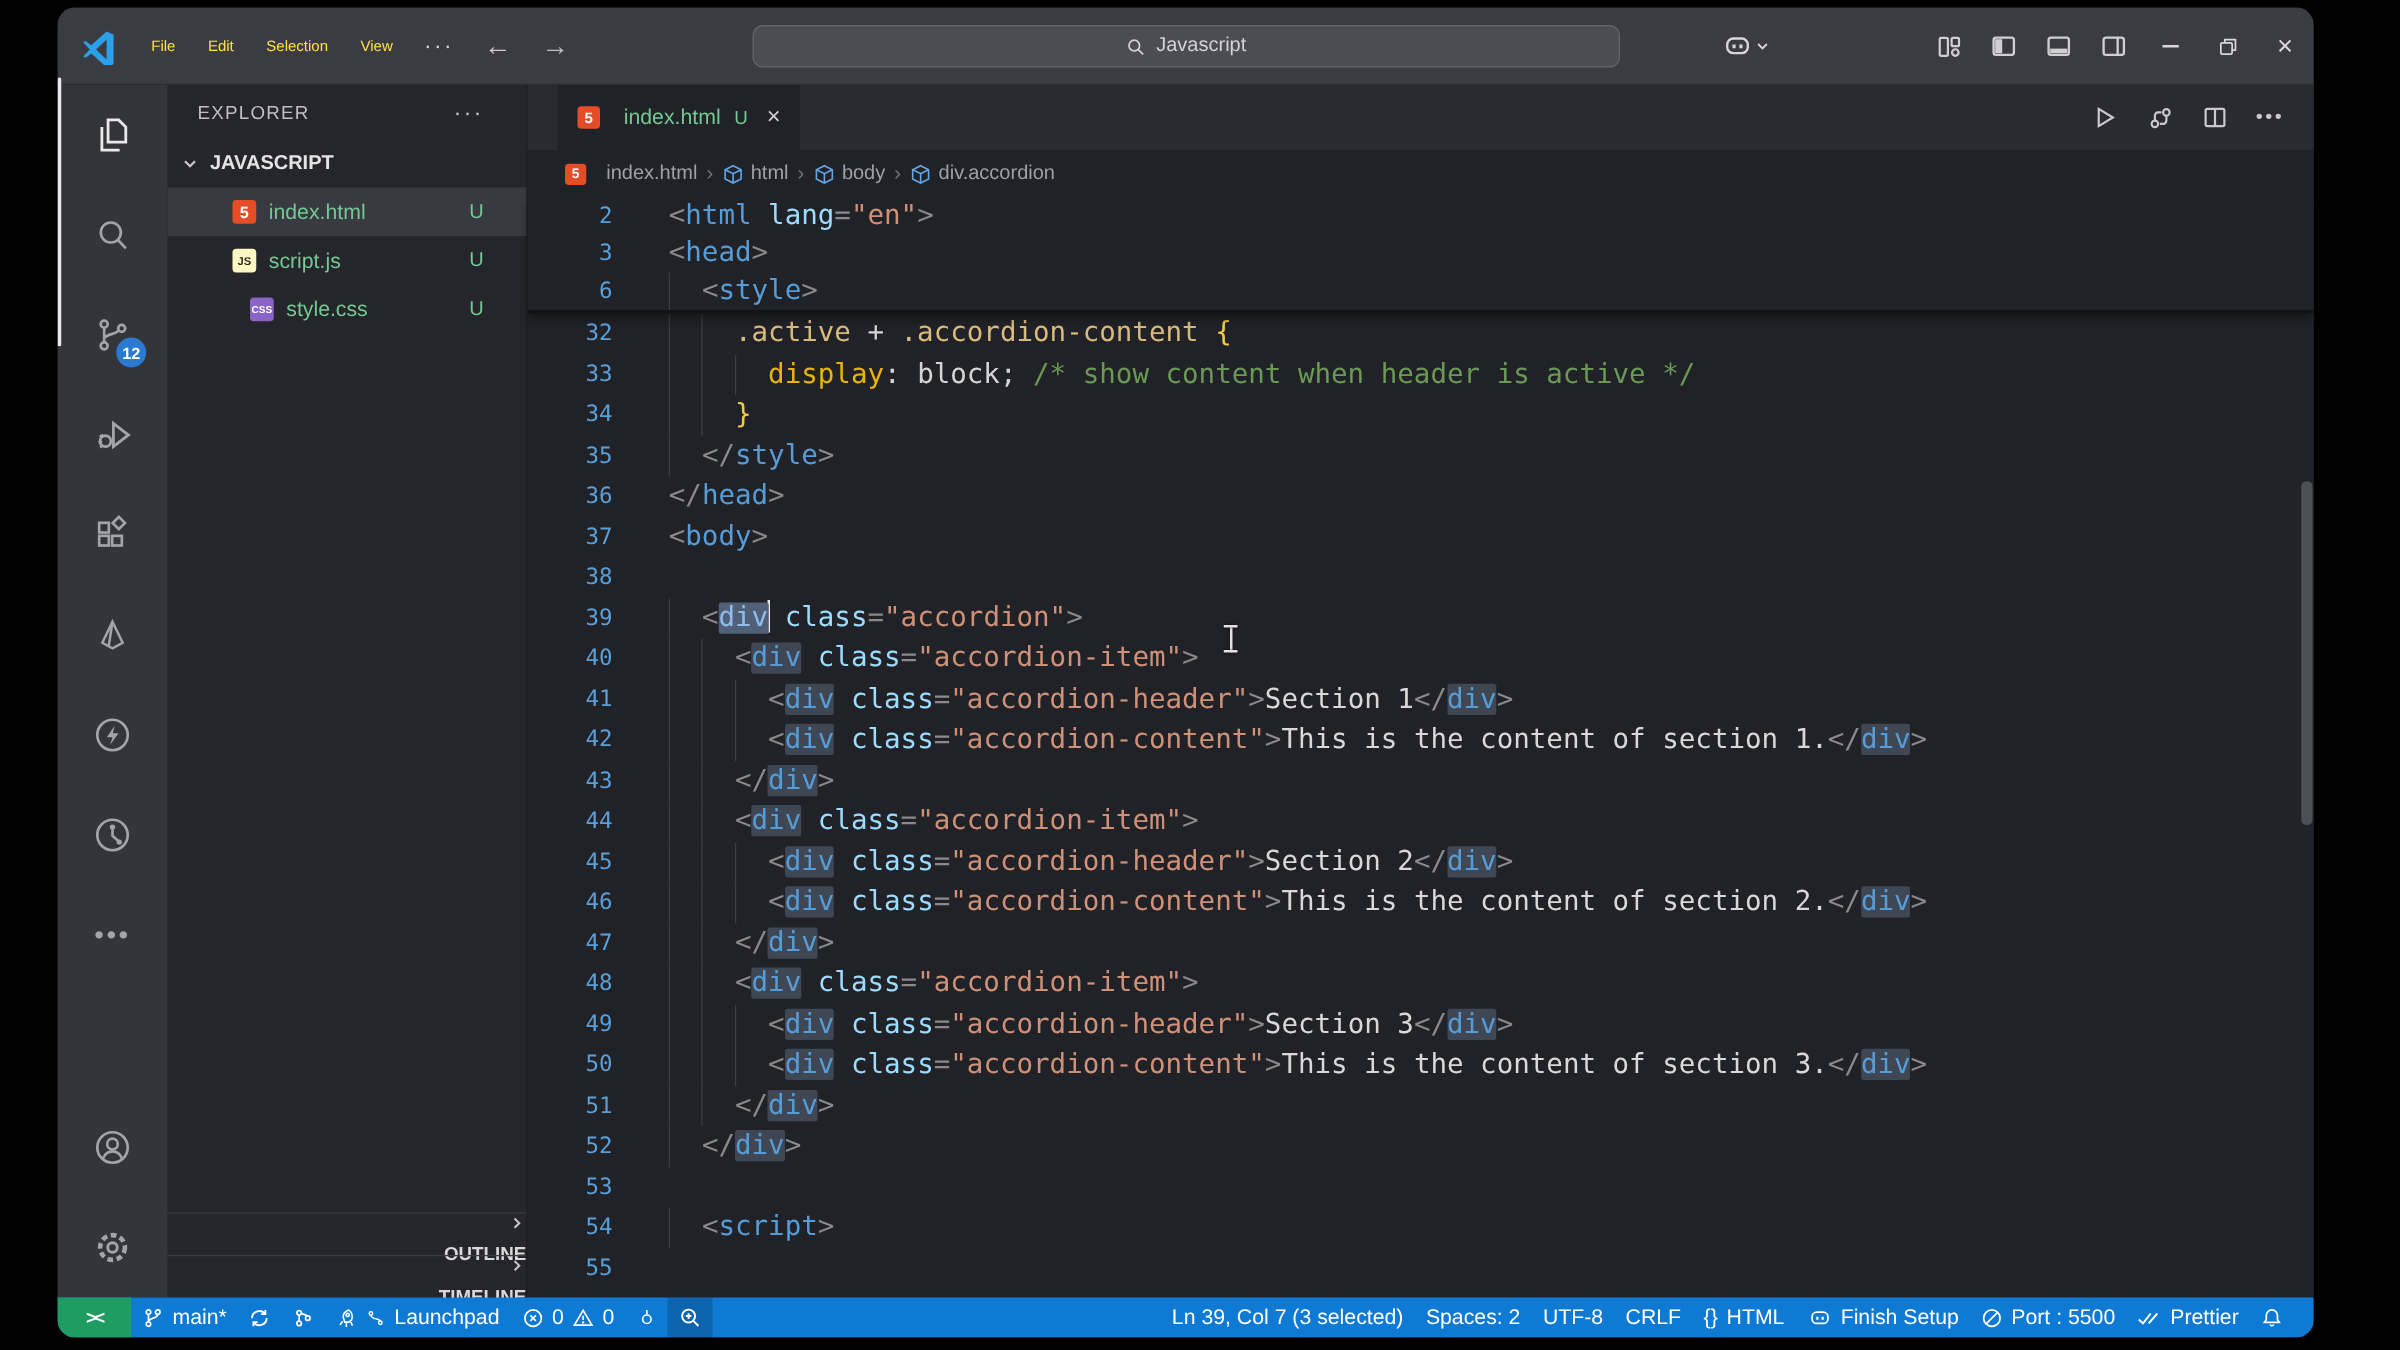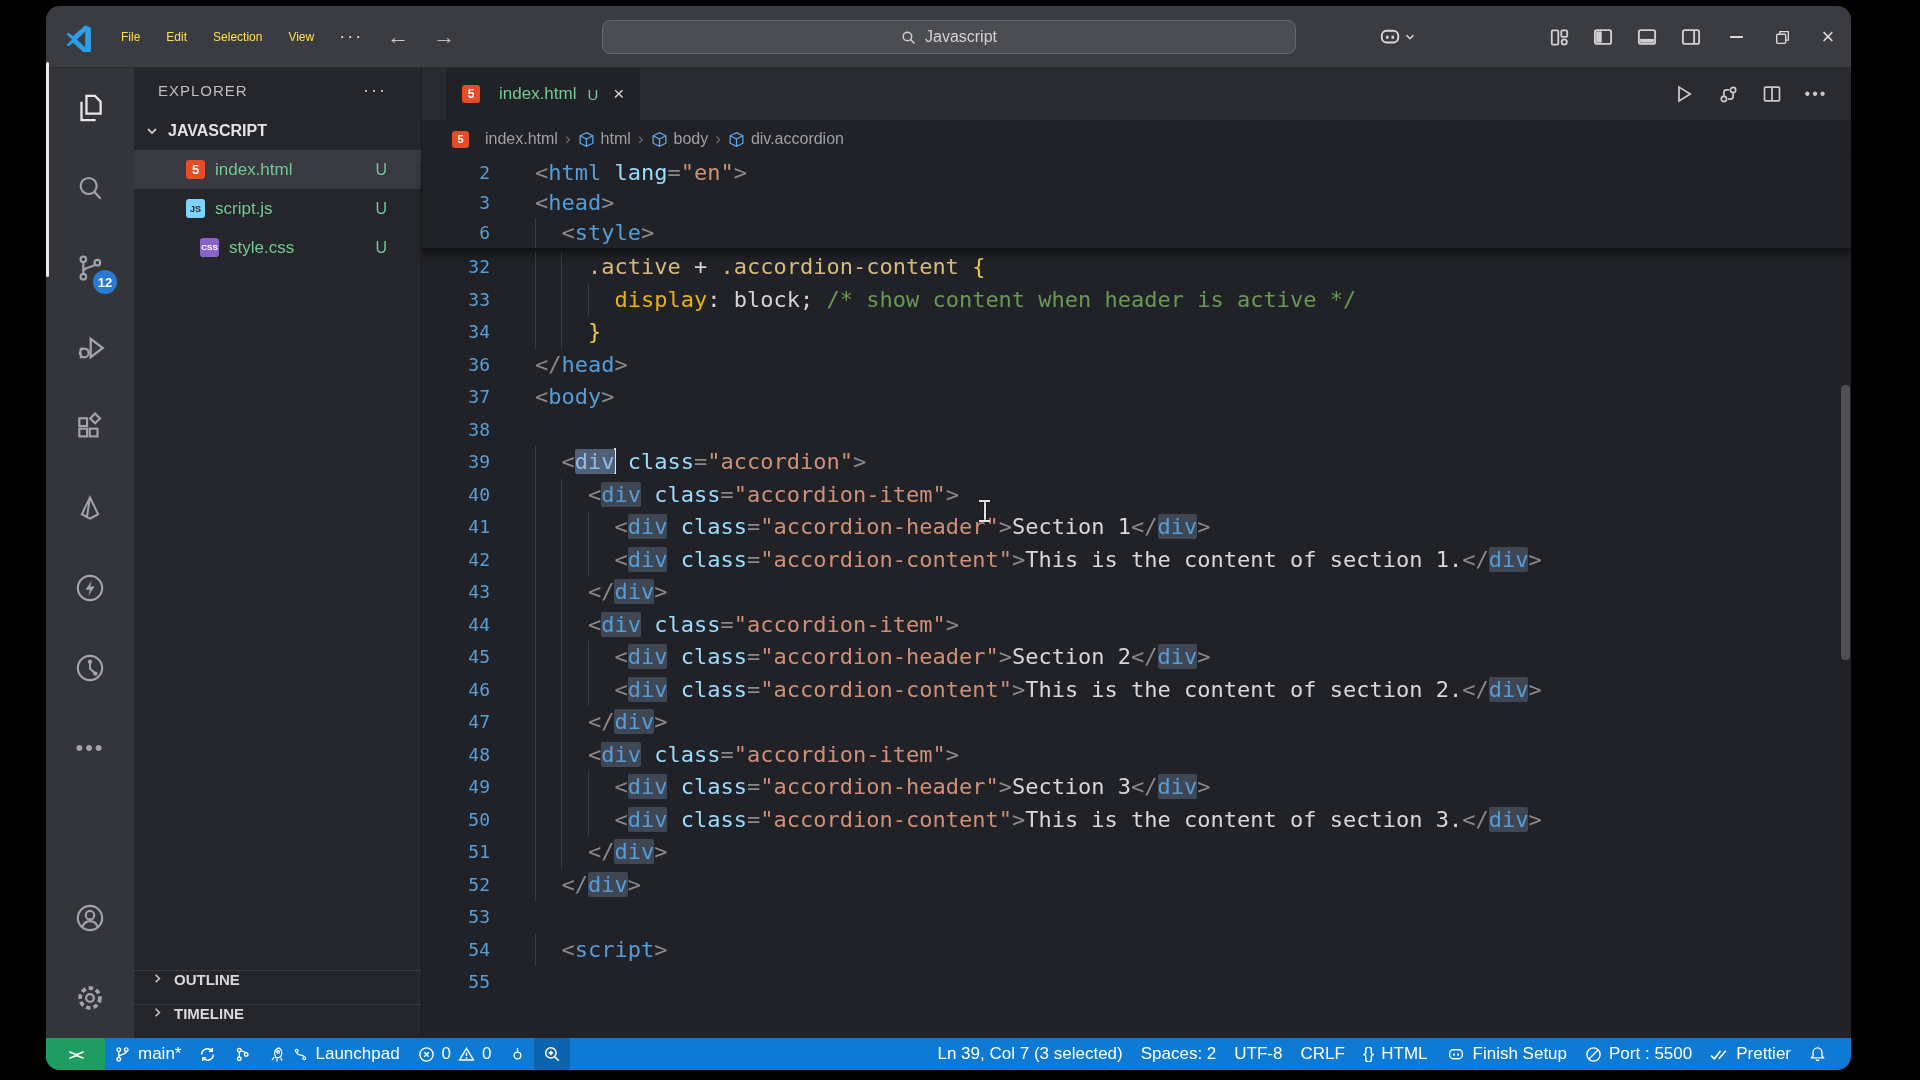--- a/index.html
+++ b/index.html
@@ -55,26 +55,26 @@
   .sb-header .dots { margin-left:auto; margin-right:18px; font-size:18px; letter-spacing:2px; color:#c9c9ce; }
   .sb-section { height:38px; display:flex; align-items:center; gap:8px; padding-left:10px;
                 color:#e3e3e6; font-size:16px; font-weight:bold; }
   .file-row { height:39px; display:flex; align-items:center; padding-left:52px;
               font-size:17px; color:#73c991; position:relative; }
   .file-row.selected { background:#383941; }
   .file-icon { width:19px; height:19px; border-radius:3px; margin-right:10px; flex:none;
                display:flex; align-items:center; justify-content:center;
                font-weight:bold; color:#fff; }
   .file-icon.html { background:#e44d26; font-size:13px; }
-  .file-icon.js { background:#7dd3fc; color:#2b2b20; font-size:9px; }
+  .file-icon.js { background:#fef9c3; color:#2b2b20; font-size:9px; }
   .file-icon.css { background:#8a63c9; font-size:8px; }
   .file-badge { position:absolute; right:34px; color:#73c991; font-size:16px; }
   .sb-spacer { flex:1; }
-  .sb-panel { height:34px; display:flex; align-items:flex-start; gap:9px; padding-left:16px;
-              color:#d8d8dc; font-size:15px; font-weight:bold; border-top:1px solid #3a3b40; }
+  .sb-panel { height:34px; display:flex; align-items:flex-end; gap:9px; padding-left:16px;
+              color:#d8d8dc; font-size:15px; font-weight:bold; border-top:1px solid #3a3b40;flex-direction:column; }
   .chev { color:#c5c5ca; flex:none; }
 
   
   .editorcol { flex:1; display:flex; flex-direction:column; background:#212227; position:relative; }
   .tabstrip { height:52px; background:#2a2b30; display:flex; align-items:stretch; flex:none; }
   .tab { margin-left:24px; background:#212227; display:flex; align-items:center; gap:9px;
          padding:0 16px; font-size:17px; }
   .tab-name { color:#73c991; }
   .tab-badge { color:#73c991; font-size:15px; margin-left:2px; }
   .tab-close { color:#d3d3d7; font-size:19px; margin-left:6px; }
@@ -389,20 +389,21 @@
 
       <div class="sticky code-font" id="sticky-lines">
           <div class="code-line"><div class="ln">2</div><div class="ct"><span class="tok tok-pu">&lt;</span><span class="tok tok-tg">html</span><span class="tok tok-pl"> </span><span class="tok tok-at">lang</span><span class="tok tok-pu">=</span><span class="tok tok-st">"en"</span><span class="tok tok-pu">&gt;</span></div></div>
           <div class="code-line"><div class="ln">3</div><div class="ct"><span class="tok tok-pu">&lt;</span><span class="tok tok-tg">head</span><span class="tok tok-pu">&gt;</span></div></div>
           <div class="code-line"><div class="ln">6</div><div class="ct"><span class="guide" style="left: 0ch;"></span><span class="tok tok-pl">  </span><span class="tok tok-pu">&lt;</span><span class="tok tok-tg">style</span><span class="tok tok-pu">&gt;</span></div></div>
         </div>
       <div class="code-lines code-font" id="code-lines">
           <div class="code-line"><div class="ln">32</div><div class="ct"><span class="guide" style="left: 0ch;"></span><span class="guide" style="left: 2ch;"></span><span class="tok tok-pl">    </span><span class="tok tok-cs">.active</span><span class="tok tok-pl"> + </span><span class="tok tok-cs">.accordion-content</span><span class="tok tok-pl"> </span><span class="tok tok-br">{</span></div></div>
           <div class="code-line"><div class="ln">33</div><div class="ct"><span class="guide" style="left: 0ch;"></span><span class="guide" style="left: 2ch;"></span><span class="guide" style="left: 4ch;"></span><span class="tok tok-pl">      </span><span class="tok tok-cp">display</span><span class="tok tok-pl">: </span><span class="tok tok-cv">block</span><span class="tok tok-pl">; </span><span class="tok tok-cm">/* show content when header is active */</span></div></div>
           <div class="code-line"><div class="ln">34</div><div class="ct"><span class="guide" style="left: 0ch;"></span><span class="guide" style="left: 2ch;"></span><span class="tok tok-pl">    </span><span class="tok tok-br">}</span></div></div>
+          <div class="code-line"><div class="ln">35</div><div class="ct"><span class="guide" style="left: 0ch;"></span><span class="tok tok-pl">  </span><span class="tok tok-pu">&lt;/</span><span class="tok tok-tg">style</span><span class="tok tok-pu">&gt;</span></div></div>
           <div class="code-line"><div class="ln">36</div><div class="ct"><span class="tok tok-pu">&lt;/</span><span class="tok tok-tg">head</span><span class="tok tok-pu">&gt;</span></div></div>
           <div class="code-line"><div class="ln">37</div><div class="ct"><span class="tok tok-pu">&lt;</span><span class="tok tok-tg">body</span><span class="tok tok-pu">&gt;</span></div></div>
           <div class="code-line"><div class="ln">38</div><div class="ct"></div></div>
           <div class="code-line"><div class="ln">39</div><div class="ct"><span class="guide" style="left: 0ch;"></span><span class="tok tok-pl">  </span><span class="tok tok-pu">&lt;</span><span class="tok tok-dvs">div</span><span class="caret"></span><span class="tok tok-pl"> </span><span class="tok tok-at">class</span><span class="tok tok-pu">=</span><span class="tok tok-st">"accordion"</span><span class="tok tok-pu">&gt;</span></div></div>
           <div class="code-line"><div class="ln">40</div><div class="ct"><span class="guide" style="left: 0ch;"></span><span class="guide" style="left: 2ch;"></span><span class="tok tok-pl">    </span><span class="tok tok-pu">&lt;</span><span class="tok tok-dv">div</span><span class="tok tok-pl"> </span><span class="tok tok-at">class</span><span class="tok tok-pu">=</span><span class="tok tok-st">"accordion-item"</span><span class="tok tok-pu">&gt;</span></div></div>
           <div class="code-line"><div class="ln">41</div><div class="ct"><span class="guide" style="left: 0ch;"></span><span class="guide" style="left: 2ch;"></span><span class="guide" style="left: 4ch;"></span><span class="tok tok-pl">      </span><span class="tok tok-pu">&lt;</span><span class="tok tok-dv">div</span><span class="tok tok-pl"> </span><span class="tok tok-at">class</span><span class="tok tok-pu">=</span><span class="tok tok-st">"accordion-header"</span><span class="tok tok-pu">&gt;</span><span class="tok tok-tx">Section 1</span><span class="tok tok-pu">&lt;/</span><span class="tok tok-dv">div</span><span class="tok tok-pu">&gt;</span></div></div>
           <div class="code-line"><div class="ln">42</div><div class="ct"><span class="guide" style="left: 0ch;"></span><span class="guide" style="left: 2ch;"></span><span class="guide" style="left: 4ch;"></span><span class="tok tok-pl">      </span><span class="tok tok-pu">&lt;</span><span class="tok tok-dv">div</span><span class="tok tok-pl"> </span><span class="tok tok-at">class</span><span class="tok tok-pu">=</span><span class="tok tok-st">"accordion-content"</span><span class="tok tok-pu">&gt;</span><span class="tok tok-tx">This is the content of section 1.</span><span class="tok tok-pu">&lt;/</span><span class="tok tok-dv">div</span><span class="tok tok-pu">&gt;</span></div></div>
           <div class="code-line"><div class="ln">43</div><div class="ct"><span class="guide" style="left: 0ch;"></span><span class="guide" style="left: 2ch;"></span><span class="tok tok-pl">    </span><span class="tok tok-pu">&lt;/</span><span class="tok tok-dv">div</span><span class="tok tok-pu">&gt;</span></div></div>
           <div class="code-line"><div class="ln">44</div><div class="ct"><span class="guide" style="left: 0ch;"></span><span class="guide" style="left: 2ch;"></span><span class="tok tok-pl">    </span><span class="tok tok-pu">&lt;</span><span class="tok tok-dv">div</span><span class="tok tok-pl"> </span><span class="tok tok-at">class</span><span class="tok tok-pu">=</span><span class="tok tok-st">"accordion-item"</span><span class="tok tok-pu">&gt;</span></div></div>
           <div class="code-line"><div class="ln">45</div><div class="ct"><span class="guide" style="left: 0ch;"></span><span class="guide" style="left: 2ch;"></span><span class="guide" style="left: 4ch;"></span><span class="tok tok-pl">      </span><span class="tok tok-pu">&lt;</span><span class="tok tok-dv">div</span><span class="tok tok-pl"> </span><span class="tok tok-at">class</span><span class="tok tok-pu">=</span><span class="tok tok-st">"accordion-header"</span><span class="tok tok-pu">&gt;</span><span class="tok tok-tx">Section 2</span><span class="tok tok-pu">&lt;/</span><span class="tok tok-dv">div</span><span class="tok tok-pu">&gt;</span></div></div>

